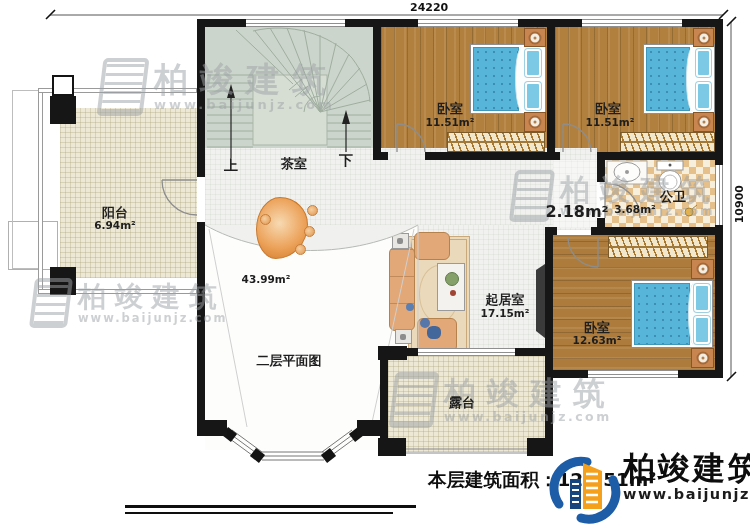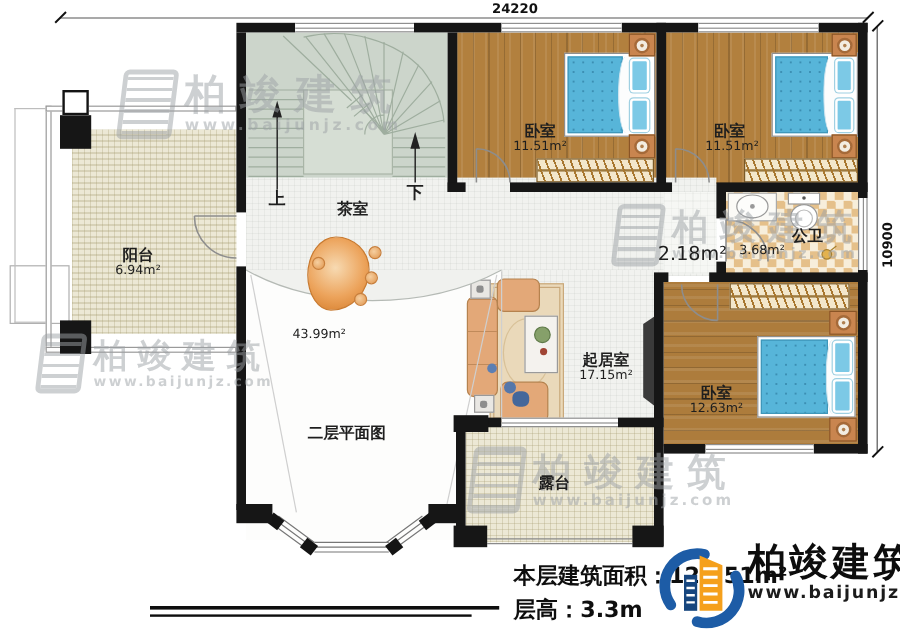--- a/index.html
+++ b/index.html
@@ -64,21 +64,21 @@
   .persondot{position:absolute;border-radius:50%;z-index:16;}
   .blob{position:absolute;width:52px;height:62px;z-index:25;
         border-radius:46% 54% 62% 38%/52% 44% 56% 48%;
         background:radial-gradient(circle at 45% 42%,#f7dab2,#eca35b 55%,#d67f2e 92%);
         border:1px solid #c87a30;box-sizing:border-box;}
   .blob-dot{position:absolute;width:11px;height:11px;border-radius:50%;z-index:25;
         background:radial-gradient(circle at 40% 40%,#f6cfa0,#e0964e);border:1px solid #c87f3c;box-sizing:border-box;}
   
   .lbl{position:absolute;z-index:45;transform:translate(-50%,-50%);color:#1e1e1e;white-space:nowrap;text-align:center;}
   .room-name{font-size:13px;font-weight:bold;}
-  .room-area{font-size:10.5px;font-weight:normal;}
+  .room-area{font-size:10.5px;font-weight:bold;}
   .dir-lbl{font-size:14px;font-weight:bold;}
   
   .wm{position:absolute;display:flex;align-items:center;gap:8px;z-index:40;color:#9da2a6;opacity:.5;pointer-events:none;}
   .wm-icon{border:4px solid currentColor;border-radius:5px;transform:skewX(-7deg);
         background-image:repeating-linear-gradient(0deg,currentColor 0 3px,transparent 3px 9px);}
   .wm-txt{display:flex;flex-direction:column;line-height:1.05;}
   .wm-name{font-weight:bold;}
   .wm-url{font-weight:bold;}
   
   .dim{position:absolute;z-index:50;font-size:11px;font-weight:bold;color:#111;}
@@ -322,21 +322,21 @@
   <div class="wm" style="left:392px;top:372px;">
     <div class="wm-icon" style="width:36px;height:48px;"></div>
     <div class="wm-txt">
       <span class="wm-name" style="font-size:32px;letter-spacing:11px;">柏竣建筑</span>
       <span class="wm-url" style="font-size:12.5px;letter-spacing:2.5px;">www.baijunjz.com</span>
     </div>
   </div>
 
   <div class="lbl room-name" style="left:115px;top:213px;">阳台</div>
   <div class="lbl room-area" style="left:115px;top:225px;">6.94m²</div>
-  <div class="lbl room-name" style="left:294px;top:174px;">茶室</div>
+  <div class="lbl room-name" style="left:294px;top:164px;">茶室</div>
   <div class="lbl dir-lbl" style="left:231px;top:166px;">上</div>
   <div class="lbl dir-lbl" style="left:346px;top:161px;">下</div>
   <div class="lbl room-name" style="left:450px;top:109px;">卧室</div>
   <div class="lbl room-area" style="left:450px;top:122px;">11.51m²</div>
   <div class="lbl room-name" style="left:608px;top:109px;">卧室</div>
   <div class="lbl room-area" style="left:610px;top:122px;">11.51m²</div>
   <div class="lbl room-area" style="left:577px;top:211px;font-size:16px;">2.18m²</div>
   <div class="lbl room-name" style="left:673px;top:197px;">公卫</div>
   <div class="lbl room-area" style="left:635px;top:209px;">3.68m²</div>
   <div class="lbl room-name" style="left:597px;top:328px;">卧室</div>
@@ -347,23 +347,20 @@
   <div class="lbl room-name" style="left:289px;top:361px;">二层平面图</div>
   <div class="lbl room-name" style="left:462px;top:403px;">露台</div>
 
   <div class="dim" style="left:410px;top:1px;">24220</div>
   <div class="dim" style="left:733px;top:185px;writing-mode:vertical-rl;transform:rotate(180deg);">10900</div>
 
   <div class="uline" style="left:125px;top:505px;width:291px;height:3px;"></div>
   <div class="uline" style="left:125px;top:512px;width:268px;height:2px;"></div>
   <div class="info-line" style="left:428px;top:467px;">
     <span>本层建筑面积：</span><span>127.51m²</span>
-  </div>
-  <div class="info-line" style="left:428px;top:495px;">
-    <span>层高：</span><span>3.3m</span>
   </div>
 
   <div class="logo" style="left:545px;top:452px;">
     <svg width="78" height="72" viewBox="0 0 78 72">
       <path d="M14,52 A27,27 0 0 1 42,10" stroke="#1d5ca6" stroke-width="9" fill="none" stroke-linecap="round"></path>
       <path d="M68,28 A27,27 0 0 1 36,66" stroke="#1d5ca6" stroke-width="9" fill="none" stroke-linecap="round"></path>
       <rect x="25" y="27" width="11" height="30" fill="#17467e"></rect>
       <g stroke="#fff" stroke-width="2">
           <path d="M27,32h7 M27,38h7 M27,44h7 M27,50h7"></path>
         </g>

